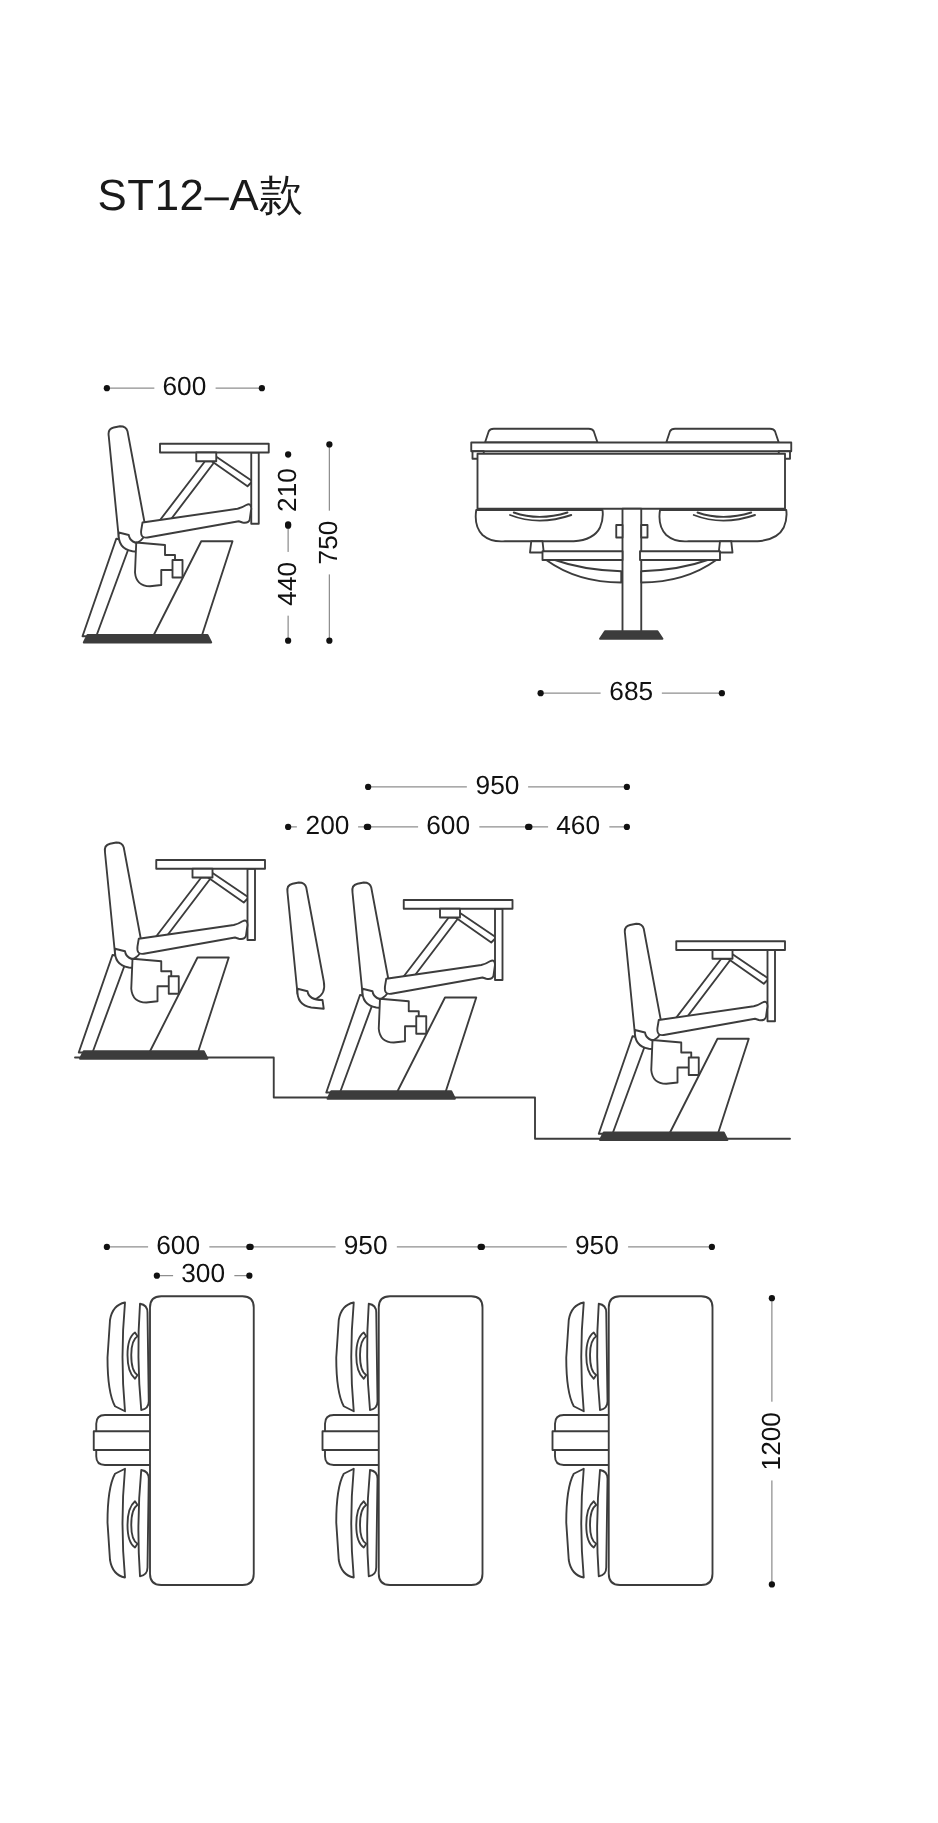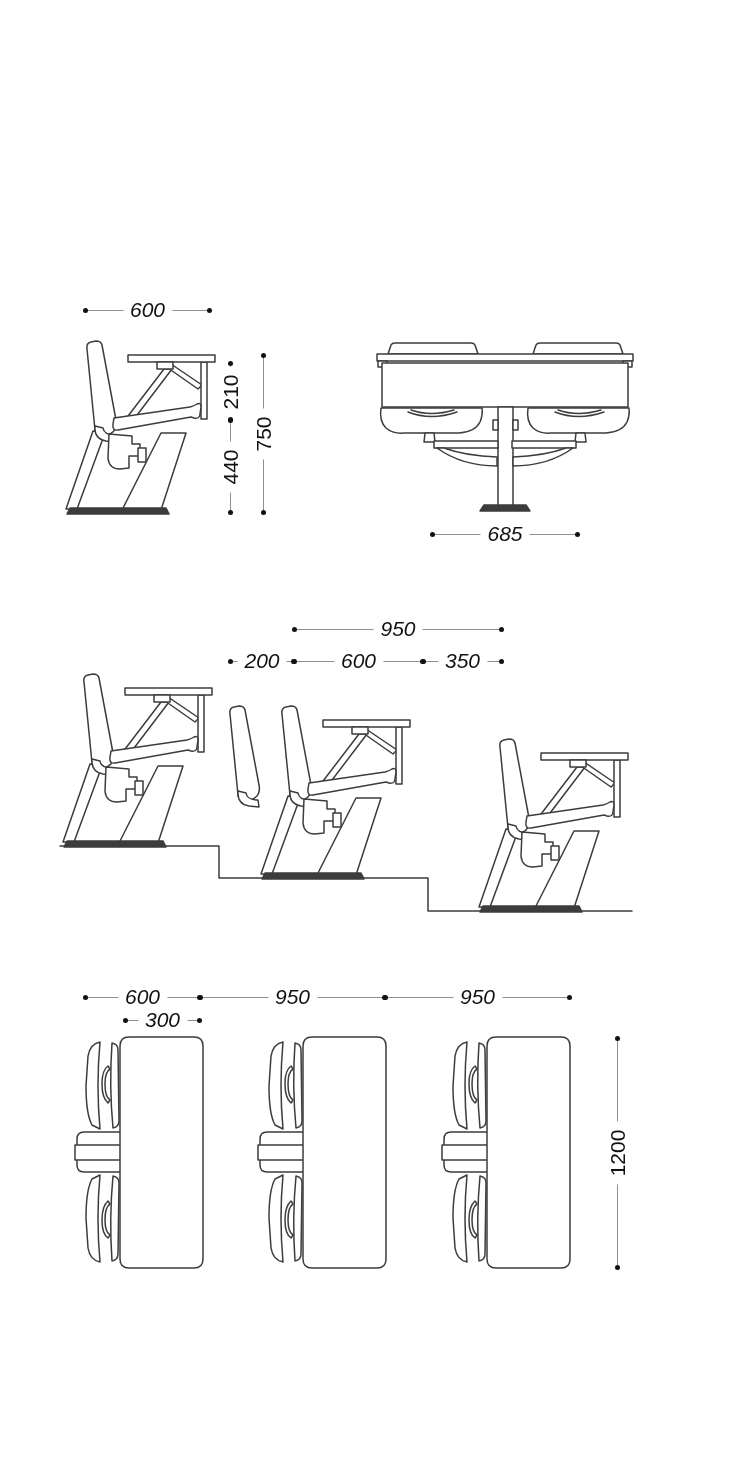--- a/index.html
+++ b/index.html
@@ -18,32 +18,33 @@
   .dim-v{width:0;border-left:1.6px solid #8f8f8f;}
   .dim-h::before,.dim-h::after,.dim-v::before,.dim-v::after{
     content:"";position:absolute;width:5px;height:5px;border-radius:50%;background:#111111;
   }
   .dim-h::before{left:-2px;top:-3.5px;}
   .dim-h::after{right:-2px;top:-3.5px;}
   .dim-v::before{left:-3.5px;top:-2px;}
   .dim-v::after{left:-3.5px;bottom:-2px;}
   .dim-h .lbl{
     position:absolute;left:50%;top:-1px;transform:translate(-50%,-50%);
-    background:#ffffff;padding:0 7px;line-height:1.05;white-space:nowrap;font-style:italic;
+    background:#ffffff;padding:0 7px;line-height:1.05;white-space:nowrap;
   }
   .dim-v .lbl{
     position:absolute;left:0;top:50%;transform:translate(-50%,-50%) rotate(-90deg);
     background:#ffffff;padding:0 8px;line-height:1.05;white-space:nowrap;
   }
 </style>
 </head>
 <body>
 
 <div id="canvas">
 
+  <div id="page-title">ST12–A款</div>
 
   <svg id="drawing" width="750" height="1458" viewBox="0 0 750 1458" fill="none" stroke="#3c3c3c" stroke-width="1.5" stroke-linejoin="round" stroke-linecap="round">
 
     <defs>
 
       <g id="chair-side">
         <path d="M101,93 L126,93 L101,170 L62,170 Z" fill="#ffffff"></path>
         <path d="M33,91 L45,93 L17,169 L6,169 Z" fill="#ffffff"></path>
         <path d="M27,9 Q26,3 31,2 L36,1 Q41,1 42,5 L56,80 Q58,90 50,94 L44,96 Q37,97 35,90 Z" fill="#ffffff"></path>
         <path d="M35,86 Q34,99 46,101 L56,102 L55,95 Q44,95 43,88 Z" fill="#ffffff"></path>
@@ -134,35 +135,35 @@
   <div class="dim dim-v" style="left:230px;top:363px;height:57px">
       <span class="lbl">210</span>
     </div>
   <div class="dim dim-v" style="left:230px;top:420px;height:93px">
       <span class="lbl">440</span>
     </div>
   <div class="dim dim-v" style="left:263px;top:355px;height:158px">
       <span class="lbl">750</span>
     </div>
 
-  <div class="dim dim-h" style="left:432px;top:534px;width:146px">
+  <div class="dim dim-h" style="left:432px;top:554px;width:146px">
       <span class="lbl">685</span>
     </div>
 
   <div class="dim dim-h" style="left:294px;top:629px;width:208px">
       <span class="lbl">950</span>
     </div>
   <div class="dim dim-h" style="left:230px;top:661px;width:64px">
       <span class="lbl">200</span>
     </div>
   <div class="dim dim-h" style="left:294px;top:661px;width:129px">
       <span class="lbl">600</span>
     </div>
   <div class="dim dim-h" style="left:423px;top:661px;width:79px">
-      <span class="lbl">350</span>
+      <span class="lbl">460</span>
     </div>
 
   <div class="dim dim-h" style="left:85px;top:997px;width:115px">
       <span class="lbl">600</span>
     </div>
   <div class="dim dim-h" style="left:200px;top:997px;width:185px">
       <span class="lbl">950</span>
     </div>
   <div class="dim dim-h" style="left:385px;top:997px;width:185px">
       <span class="lbl">950</span>

